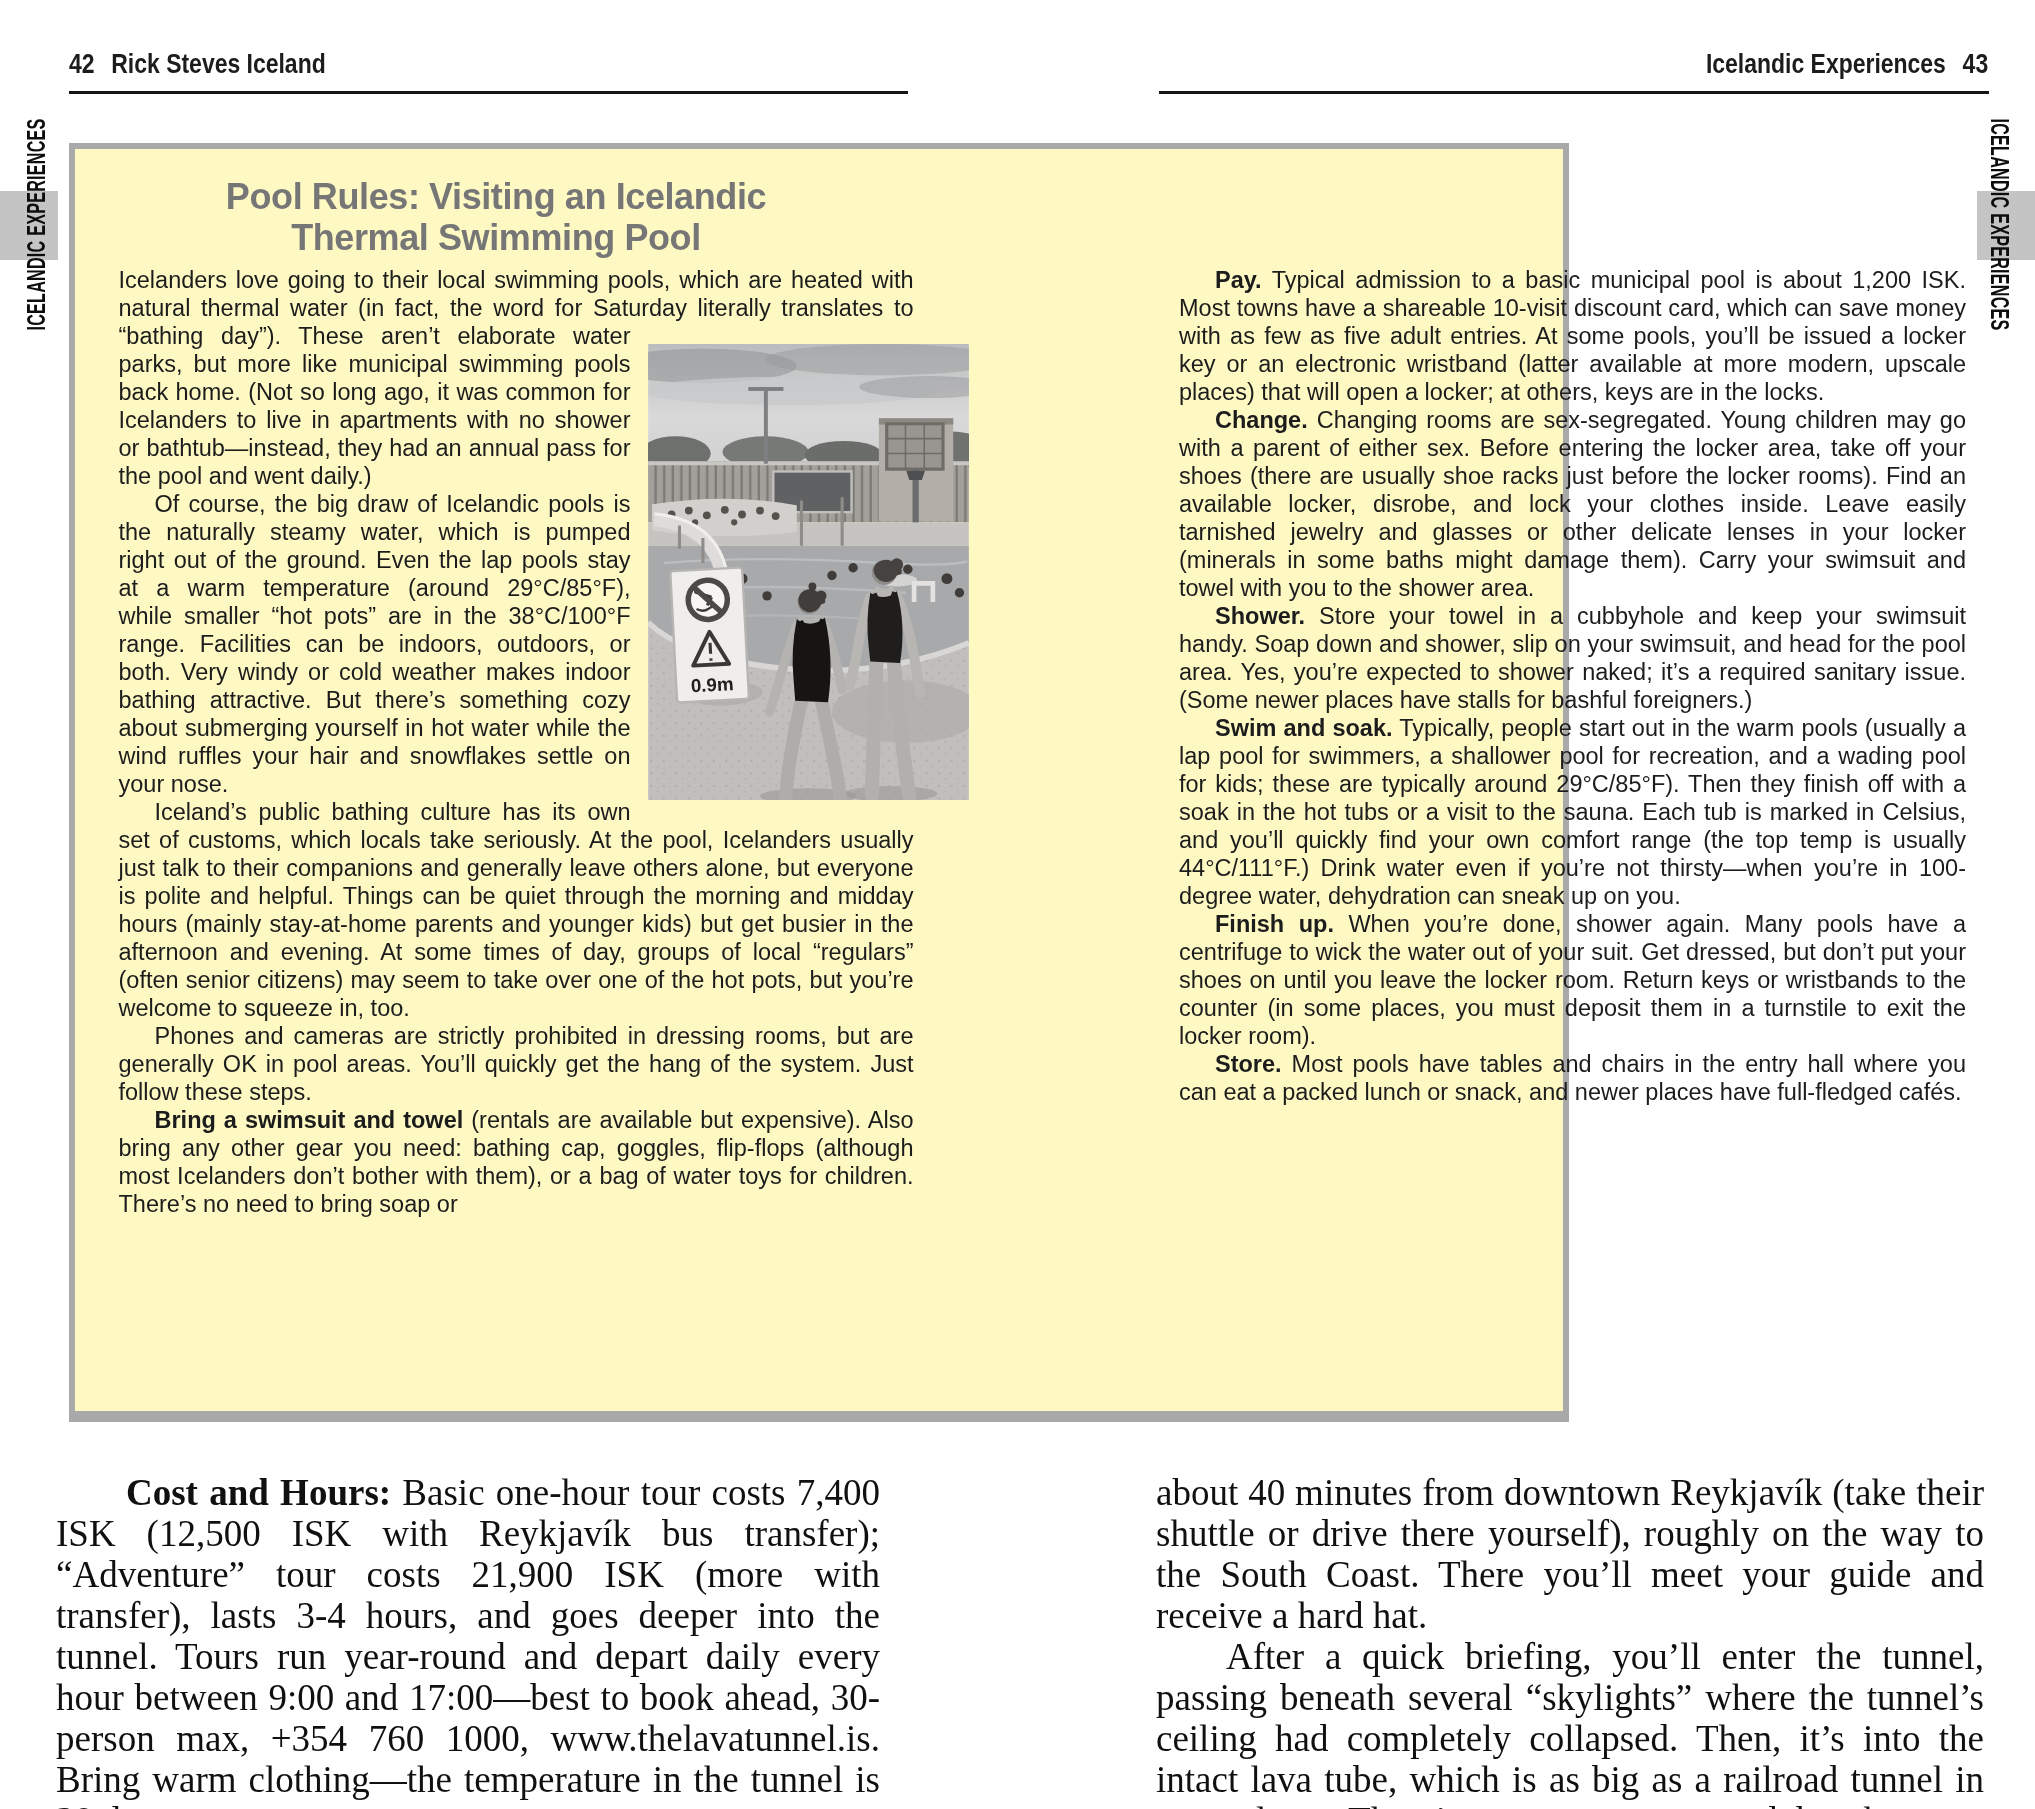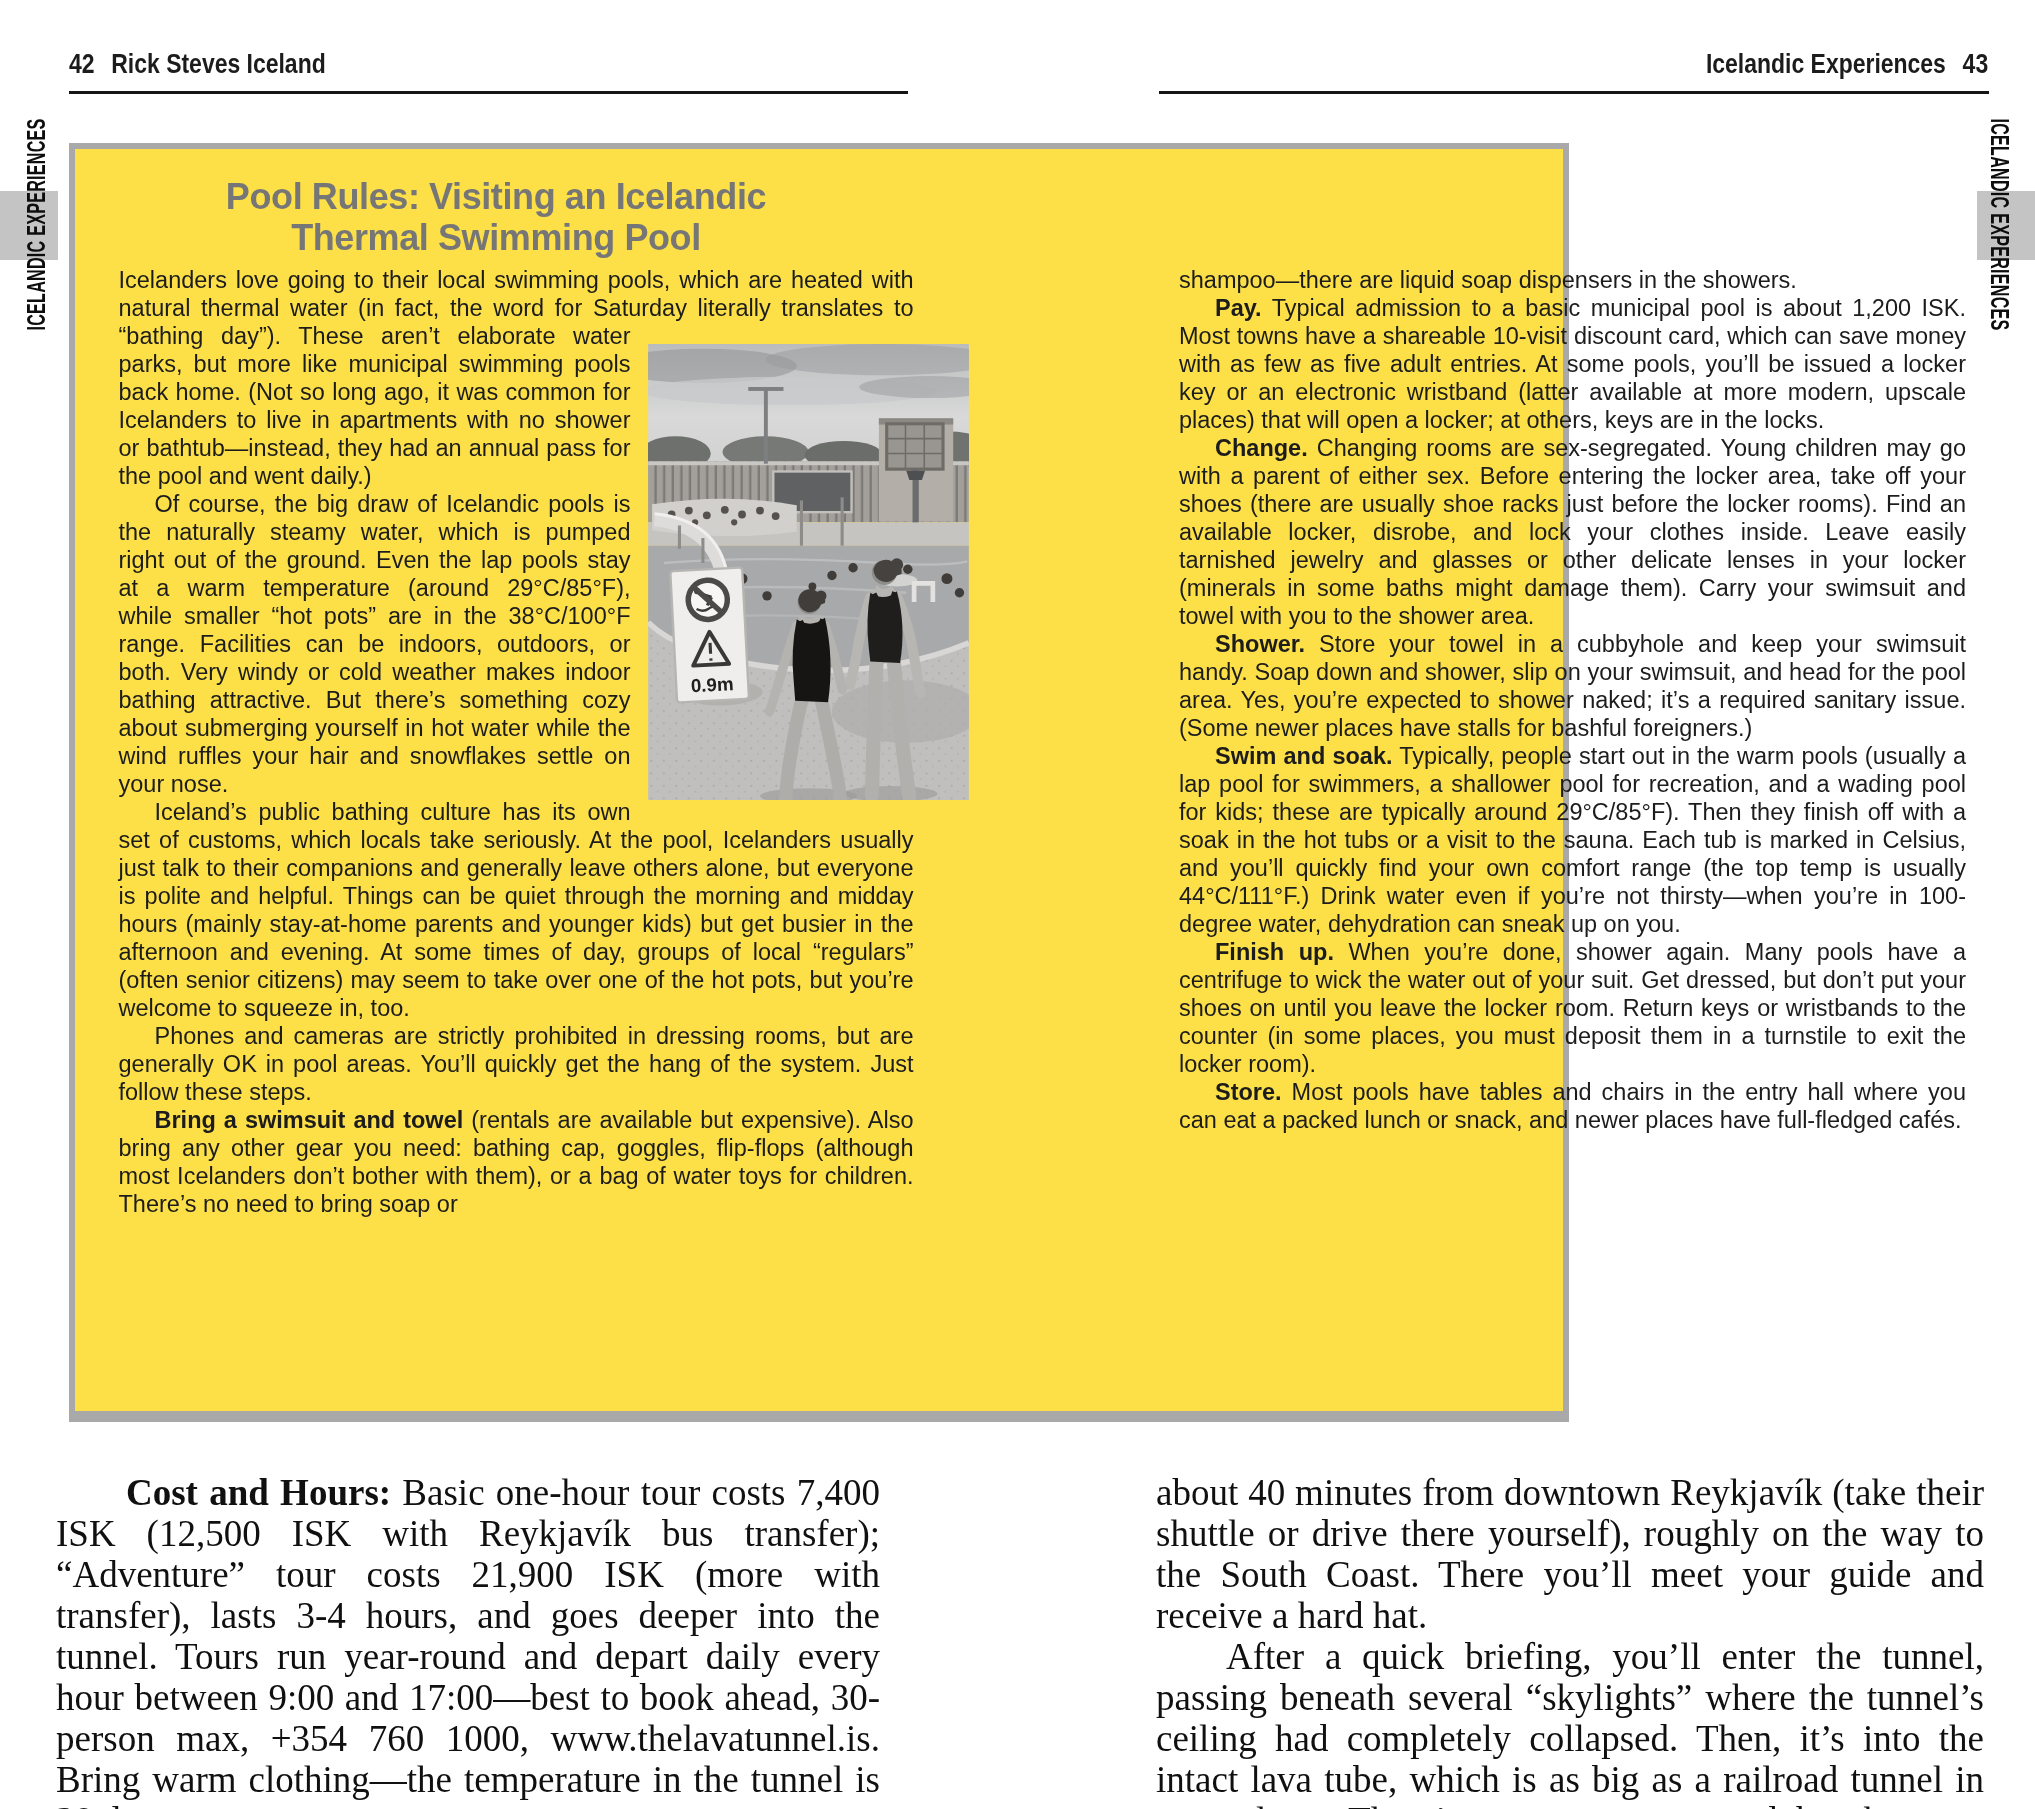--- a/index.html
+++ b/index.html
@@ -21,21 +21,21 @@
   .tabbg{position:absolute;width:58px;height:69px;background:#c4c4c4;top:191px;}
   #tabbg-left{left:0;} #tabbg-right{left:1977px;}
   .vtext{position:absolute;width:344px;height:31px;line-height:31px;top:209px;
          font-size:26px;font-weight:bold;letter-spacing:0.4px;text-align:center;
          color:#0d0d0d;white-space:nowrap;}
   #vtext-left{left:-136px;transform:rotate(-90deg) scale(.62,1);}
   #vtext-right{left:1827px;transform:rotate(90deg) scale(.62,1);}
 
   
   #poolbox{position:absolute;left:69px;top:143px;width:1500px;height:1279px;box-sizing:border-box;
-           border:6.3px solid #a9a9a9;border-bottom-width:11.7px;background:#fde047;}
+           border:6.3px solid #a9a9a9;border-bottom-width:11.7px;background:#fef9c3;}
   #box-title{position:absolute;left:23.5px;top:27px;width:795px;text-align:center;
              font-size:36px;line-height:41px;font-weight:bold;color:#767676;letter-spacing:-0.4px;}
   .boxcol{position:absolute;top:117px;font-size:23.5px;line-height:28px;text-align:justify;color:#1c1c1c;margin-left:20px;}
   #boxcol-left{left:23.5px;width:795px;}
   #boxcol-right{left:1084px;width:787px;}
   .boxcol p{margin:0;}
   .ind{text-indent:36px;}
   .lead{font-weight:bold;}
 
   
@@ -217,21 +217,20 @@
         </g>
       </svg>
           </span><span>literally translates to “bathing day”). These aren’t elaborate water parks, but more like municipal swimming pools back home. (Not so long ago, it was common for Icelanders to live in apartments with no shower or bathtub—instead, they had an annual pass for the pool and went daily.)</span></p>
       <p class="ind">Of course, the big draw of Icelandic pools is the naturally steamy water, which is pumped right out of the ground. Even the lap pools stay at a warm temperature (around 29°C/85°F), while smaller “hot pots” are in the 38°C/100°F range. Facilities can be indoors, outdoors, or both. Very windy or cold weather makes indoor bathing attractive. But there’s something cozy about submerging yourself in hot water while the wind ruffles your hair and snowflakes settle on your nose.</p>
       <p class="ind">Iceland’s public bathing culture has its own set of customs, which locals take seriously. At the pool, Icelanders usually just talk to their companions and generally leave others alone, but everyone is polite and helpful. Things can be quiet through the morning and midday hours (mainly stay-at-home parents and younger kids) but get busier in the afternoon and evening. At some times of day, groups of local “regulars” (often senior citizens) may seem to take over one of the hot pots, but you’re welcome to squeeze in, too.</p>
       <p class="ind">Phones and cameras are strictly prohibited in dressing rooms, but are generally OK in pool areas. You’ll quickly get the hang of the system. Just follow these steps.</p>
       <p class="ind"><span class="lead">Bring a swimsuit and towel</span><span> (rentals are available but expensive). Also bring any other gear you need: bathing cap, goggles, flip-flops (although most Icelanders don’t bother with them), or a bag of water toys for children. There’s no need to bring soap or</span></p>
     </div>
 
     <div class="boxcol" id="boxcol-right">
-      <p>shampoo—there are liquid soap dispensers in the showers.</p>
       <p class="ind"><span class="lead">Pay.</span><span> Typical admission to a basic municipal pool is about 1,200 ISK. Most towns have a shareable 10-visit discount card, which can save money with as few as five adult entries. At some pools, you’ll be issued a locker key or an electronic wristband (latter available at more modern, upscale places) that will open a locker; at others, keys are in the locks.</span></p>
       <p class="ind"><span class="lead">Change.</span><span> Changing rooms are sex-segregated. Young children may go with a parent of either sex. Before entering the locker area, take off your shoes (there are usually shoe racks just before the locker rooms). Find an available locker, disrobe, and lock your clothes inside. Leave easily tarnished jewelry and glasses or other delicate lenses in your locker (minerals in some baths might damage them). Carry your swimsuit and towel with you to the shower area.</span></p>
       <p class="ind"><span class="lead">Shower.</span><span> Store your towel in a cubbyhole and keep your swimsuit handy. Soap down and shower, slip on your swimsuit, and head for the pool area. Yes, you’re expected to shower naked; it’s a required sanitary issue. (Some newer places have stalls for bashful foreigners.)</span></p>
       <p class="ind"><span class="lead">Swim and soak.</span><span> Typically, people start out in the warm pools (usually a lap pool for swimmers, a shallower pool for recreation, and a wading pool for kids; these are typically around 29°C/85°F). Then they finish off with a soak in the hot tubs or a visit to the sauna. Each tub is marked in Celsius, and you’ll quickly find your own comfort range (the top temp is usually 44°C/111°F.) Drink water even if you’re not thirsty—when you’re in 100-degree water, dehydration can sneak up on you.</span></p>
       <p class="ind"><span class="lead">Finish up.</span><span> When you’re done, shower again. Many pools have a centrifuge to wick the water out of your suit. Get dressed, but don’t put your shoes on until you leave the locker room. Return keys or wristbands to the counter (in some places, you must deposit them in a turnstile to exit the locker room).</span></p>
       <p class="ind"><span class="lead">Store.</span><span> Most pools have tables and chairs in the entry hall where you can eat a packed lunch or snack, and newer places have full-fledged cafés.</span></p>
     </div>
   </div>
 
   <div class="serifcol" id="serif-left">

